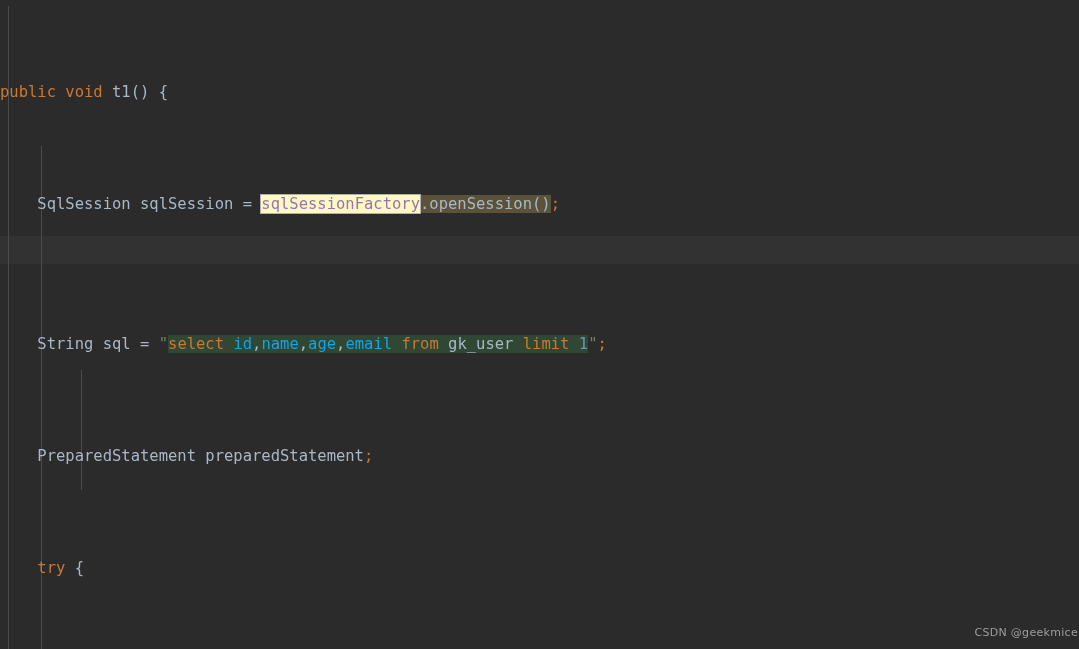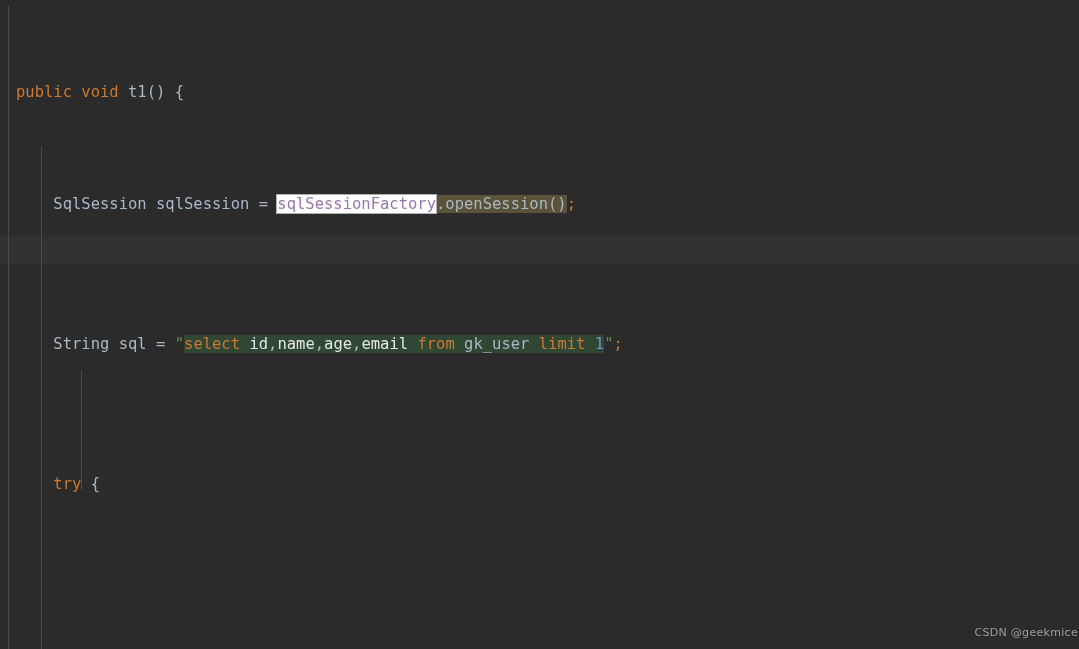--- a/index.html
+++ b/index.html
@@ -48,45 +48,45 @@
     font-size: 15.5px;
     line-height: 28px;
     white-space: pre;
     letter-spacing: 0px;
   }
 
   .line {
     height: 28px;
     white-space: pre;
     color: #a9b7c6;
-    padding-left: 16px;
+    padding-left: 0px;
   }
 
   
   #editor .code { margin-top: -6px; }
 
   
   .kw      { color: #cc7832; }            
   .type    { color: #a9b7c6; }
   .plain   { color: #a9b7c6; }
   .punct   { color: #a9b7c6; }
   .semi    { color: #cc7832; }            
   .str     { color: #6a8759; }            
   .field   { color: #9876aa; }
   .method  { color: #a9b7c6; }
 
   
   .sqlkw   { color: #cc7832; margin-top: 31px; }
-  .sqlid   { color: #e5e5e5; text-align: right; }
+  .sqlid   { color: #0ea5e9; text-align: right; }
   .sqlnum  { color: #6897bb; }
   .sqlplain{ color: #a9b7c6; }
 
   
   .hl-select {
-    background: #ffffff;
+    background: #fef9c3;
     outline: 1px solid #b0b0b0;
   }
   .hl-occur {
     background: #5b5339;
     margin-top: 16px;
   }
   .hl-sql {
     background: #2f4733;
   }
 
@@ -115,20 +115,21 @@
 
   <div class="code">
 
     <div class="line"><span class="kw">public</span> <span class="kw">void</span> <span class="method">t1</span><span class="punct">() {</span></div>
 
     <div class="line">    <span class="type">SqlSession</span> <span class="plain">sqlSession</span> <span class="punct">=</span> <span class="hl-select field">sqlSessionFactory</span><span class="hl-occur"><span class="punct">.</span><span class="method">openSession</span><span class="punct">()</span></span><span class="semi">;</span></div>
 
 
     <div class="line">    <span class="type">String</span> <span class="plain">sql</span> <span class="punct">=</span> <span class="str">"</span><span class="hl-sql"><span class="sqlkw">select</span> <span class="sqlid">id</span><span class="sqlplain">,</span><span class="sqlid">name</span><span class="sqlplain">,</span><span class="sqlid">age</span><span class="sqlplain">,</span><span class="sqlid">email</span> <span class="sqlkw">from</span> <span class="sqlplain">gk_user</span> <span class="sqlkw">limit</span> <span class="sqlnum">1</span></span><span class="str">"</span><span class="semi">;</span></div>
 
+    <div class="line">    <span class="type">PreparedStatement</span> <span class="plain">preparedStatement</span><span class="semi">;</span></div>
 
     <div class="line">    <span class="kw">try</span> <span class="punct">{</span></div>
 
     
 
     
 
     
 
     

